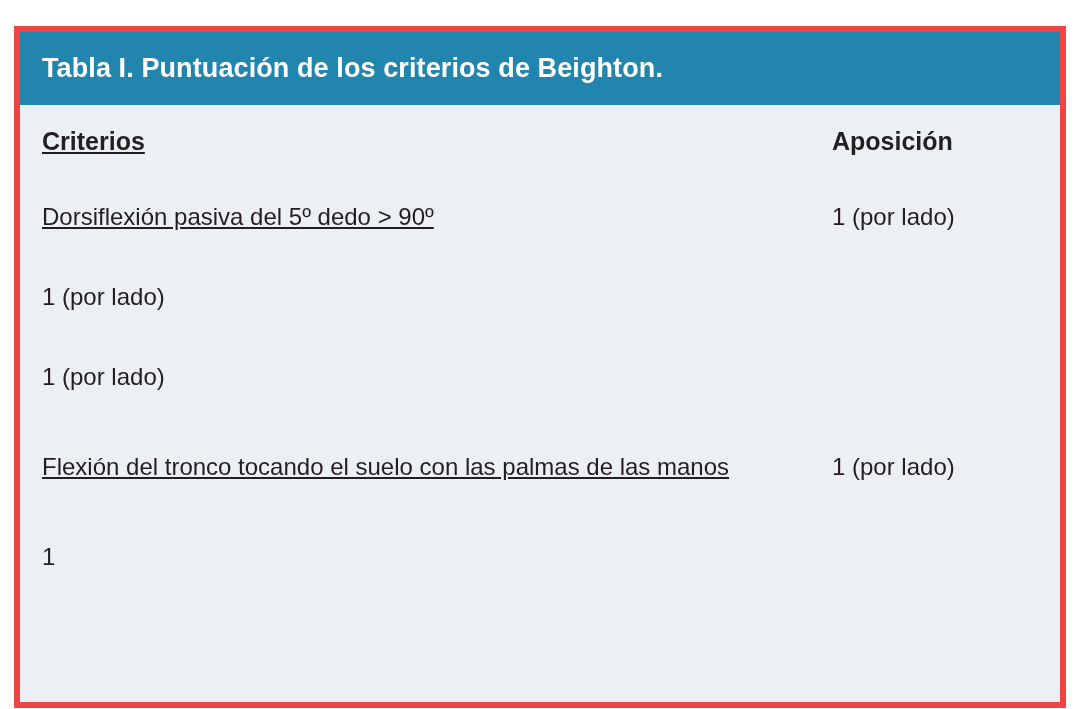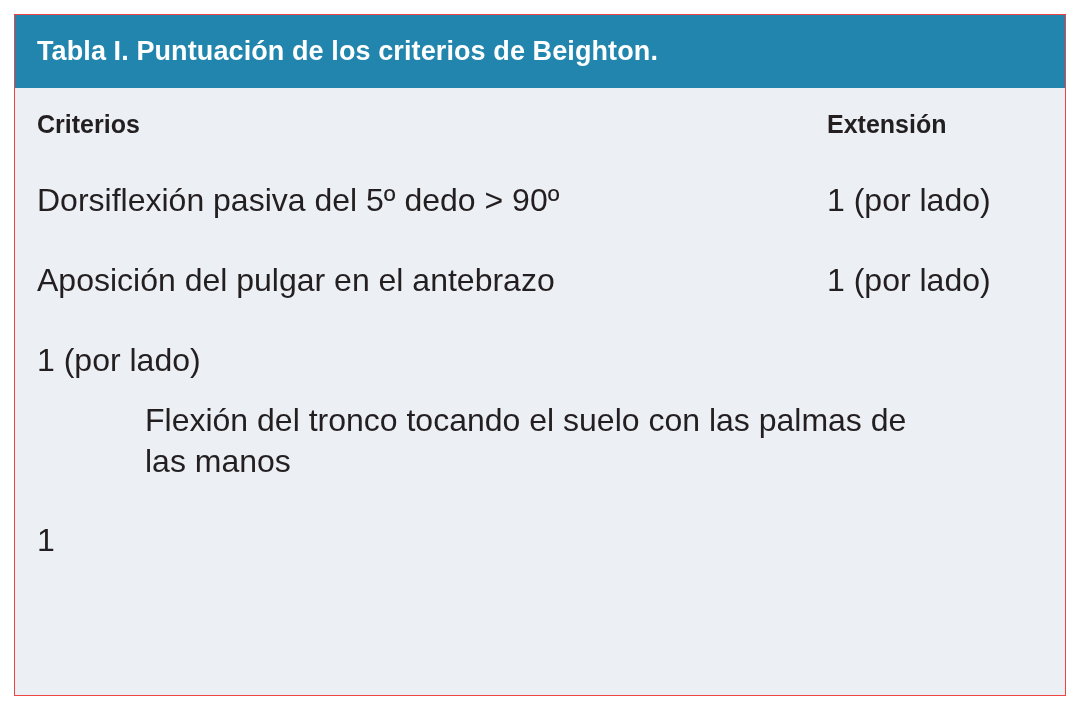--- a/index.html
+++ b/index.html
@@ -10,25 +10,25 @@
   body {
     width: 1081px;
     height: 709px;
     font-family: "Liberation Sans", sans-serif;
     color: #231f20;
     overflow: hidden;
   }
   .table-wrap {
     position: absolute;
     left: 14px;
-    top: 14px;
+    top: 26px;
     width: 1052px;
     height: 682px;
     box-sizing: border-box;
-    border: 1px solid #ef4444;
+    border: 6px solid #ef4444;
     background: #eceff4;
   }
   .table-header {
     background: #2185ad;
     color: #ffffff;
     height: 73px;
     display: flex;
     align-items: center;
     padding: 0 22px;
     box-sizing: border-box;
@@ -46,42 +46,42 @@
   .row {
     display: flex;
     align-items: center;
     box-sizing: border-box;
   }
   .col-criteria {
     width: 790px;
     flex: 0 0 790px;
     padding-right: 6px;
     box-sizing: border-box;
+    text-decoration: underline;
   }
   .col-score {
     flex: 1 1 auto;
     box-sizing: border-box;
   }
   .row.head {
     height: 72px;
   }
   .row.head .col-criteria,
   .row.head .col-score {
     font-size: 25px;
     font-weight: bold;
   }
   .row.data {
     height: 80px;
-    font-size: 32px;
+    font-size: 24px;
     font-weight: normal;
     justify-content: space-between;
   }
   .row.data.tall {
     height: 100px;
-    flex-direction: column;
   }
   .row.data .col-criteria {
     line-height: 1.28;
   }
   .row.data .col-score {
     line-height: 1.28;
     white-space: nowrap;
   }
 </style>
 </head>
@@ -90,30 +90,29 @@
 <div class="table-wrap">
 
   <div class="table-header">
     <span class="title">Tabla I. Puntuación de los criterios de Beighton.</span>
   </div>
 
   <div class="table-body">
 
     <div class="row head">
       <div class="col-criteria">Criterios</div>
-      <div class="col-score">Extensión</div>
+      <div class="col-score">Aposición</div>
     </div>
 
     <div class="row data">
       <div class="col-criteria">Dorsiflexión pasiva del 5º dedo &gt; 90º</div>
       <div class="col-score">1 (por lado)</div>
     </div>
 
     <div class="row data">
-      <div class="col-criteria">Aposición del pulgar en el antebrazo</div>
       <div class="col-score">1 (por lado)</div>
     </div>
 
     <div class="row data">
       <div class="col-score">1 (por lado)</div>
     </div>
 
     <div class="row data tall">
       <div class="col-criteria">Flexión del tronco tocando el suelo con las palmas de las manos</div>
       <div class="col-score">1 (por lado)</div>

